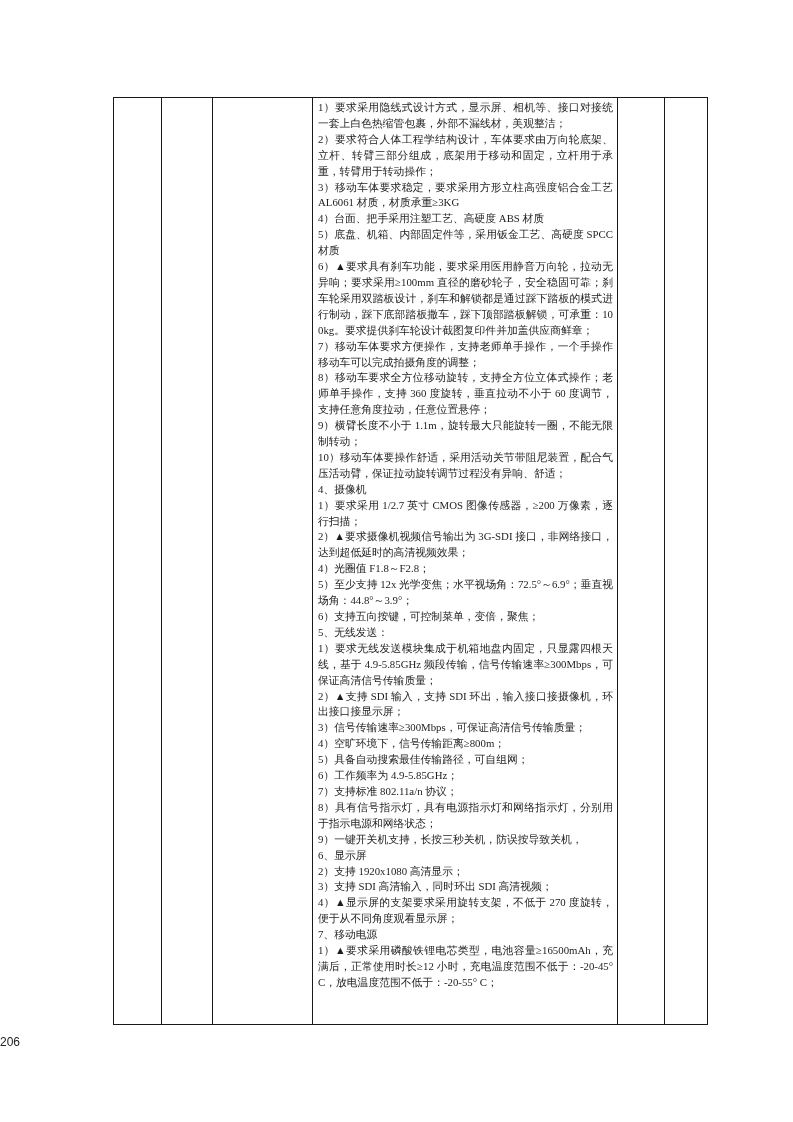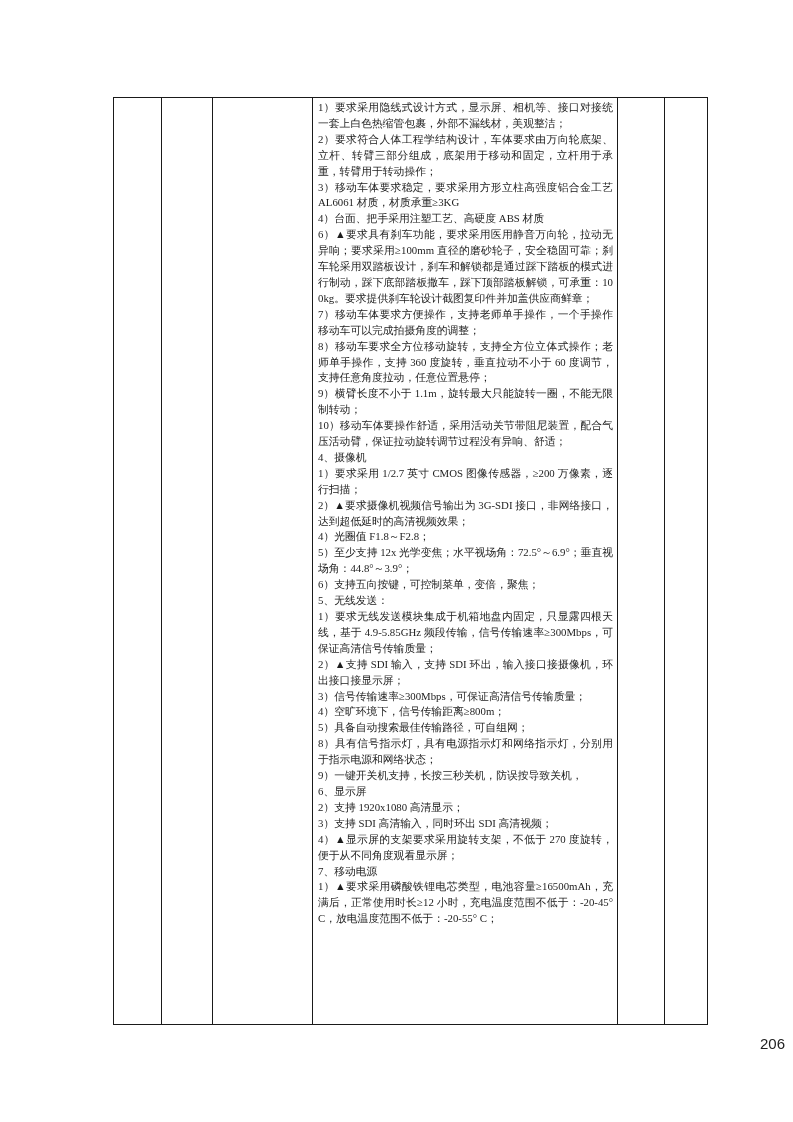--- a/index.html
+++ b/index.html
@@ -48,55 +48,58 @@
   .spec-cell p {
     margin: 0;
     text-justify: inter-ideograph;
     word-break: break-all;
   }
   .page-number {
     position: absolute;
     top: 1035px;
     left: 0;
     width: 785px;
-    text-align: right;
+    text-align: left;
     font-family: "Liberation Sans", "DejaVu Sans", sans-serif;
-    font-size: 15px;
+    font-size: 12px;
     color: #222222;
   }
 </style>
 </head>
 <body>
 
 <div class="spec-table">
   <div class="col c1"></div>
   <div class="col c2"></div>
   <div class="col c3"></div>
   <div class="col c4 spec-cell">
     <p>1）要求采用隐线式设计方式，显示屏、相机等、接口对接统一套上白色热缩管包裹，外部不漏线材，美观整洁；</p>
     <p>2）要求符合人体工程学结构设计，车体要求由万向轮底架、立杆、转臂三部分组成，底架用于移动和固定，立杆用于承重，转臂用于转动操作；</p>
     <p>3）移动车体要求稳定，要求采用方形立柱高强度铝合金工艺 AL6061 材质，材质承重≥3KG</p>
     <p>4）台面、把手采用注塑工艺、高硬度 ABS 材质</p>
+    <p>5）底盘、机箱、内部固定件等，采用钣金工艺、高硬度 SPCC 材质</p>
     <p>6）▲要求具有刹车功能，要求采用医用静音万向轮，拉动无异响；要求采用≥100mm 直径的磨砂轮子，安全稳固可靠；刹车轮采用双踏板设计，刹车和解锁都是通过踩下踏板的模式进行制动，踩下底部踏板撒车，踩下顶部踏板解锁，可承重：100kg。要求提供刹车轮设计截图复印件并加盖供应商鲜章；</p>
     <p>7）移动车体要求方便操作，支持老师单手操作，一个手操作移动车可以完成拍摄角度的调整；</p>
     <p>8）移动车要求全方位移动旋转，支持全方位立体式操作；老师单手操作，支持 360 度旋转，垂直拉动不小于 60 度调节，支持任意角度拉动，任意位置悬停；</p>
     <p>9）横臂长度不小于 1.1m，旋转最大只能旋转一圈，不能无限制转动；</p>
     <p>10）移动车体要操作舒适，采用活动关节带阻尼装置，配合气压活动臂，保证拉动旋转调节过程没有异响、舒适；</p>
     <p>4、摄像机</p>
     <p>1）要求采用 1/2.7 英寸 CMOS 图像传感器，≥200 万像素，逐行扫描；</p>
     <p>2）▲要求摄像机视频信号输出为 3G-SDI 接口，非网络接口，达到超低延时的高清视频效果；</p>
     <p>4）光圈值 F1.8～F2.8；</p>
     <p>5）至少支持 12x 光学变焦；水平视场角：72.5°～6.9°；垂直视场角：44.8°～3.9°；</p>
     <p>6）支持五向按键，可控制菜单，变倍，聚焦；</p>
     <p>5、无线发送：</p>
     <p>1）要求无线发送模块集成于机箱地盘内固定，只显露四根天线，基于 4.9-5.85GHz 频段传输，信号传输速率≥300Mbps，可保证高清信号传输质量；</p>
     <p>2）▲支持 SDI 输入，支持 SDI 环出，输入接口接摄像机，环出接口接显示屏；</p>
     <p>3）信号传输速率≥300Mbps，可保证高清信号传输质量；</p>
     <p>4）空旷环境下，信号传输距离≥800m；</p>
     <p>5）具备自动搜索最佳传输路径，可自组网；</p>
+    <p>6）工作频率为 4.9-5.85GHz；</p>
+    <p>7）支持标准 802.11a/n 协议；</p>
     <p>8）具有信号指示灯，具有电源指示灯和网络指示灯，分别用于指示电源和网络状态；</p>
     <p>9）一键开关机支持，长按三秒关机，防误按导致关机，</p>
     <p>6、显示屏</p>
     <p>2）支持 1920x1080 高清显示；</p>
     <p>3）支持 SDI 高清输入，同时环出 SDI 高清视频；</p>
     <p>4）▲显示屏的支架要求采用旋转支架，不低于 270 度旋转，便于从不同角度观看显示屏；</p>
     <p>7、移动电源</p>
     <p>1）▲要求采用磷酸铁锂电芯类型，电池容量≥16500mAh，充满后，正常使用时长≥12 小时，充电温度范围不低于：-20-45° C，放电温度范围不低于：-20-55° C；</p>
   </div>
   <div class="col c5"></div>

